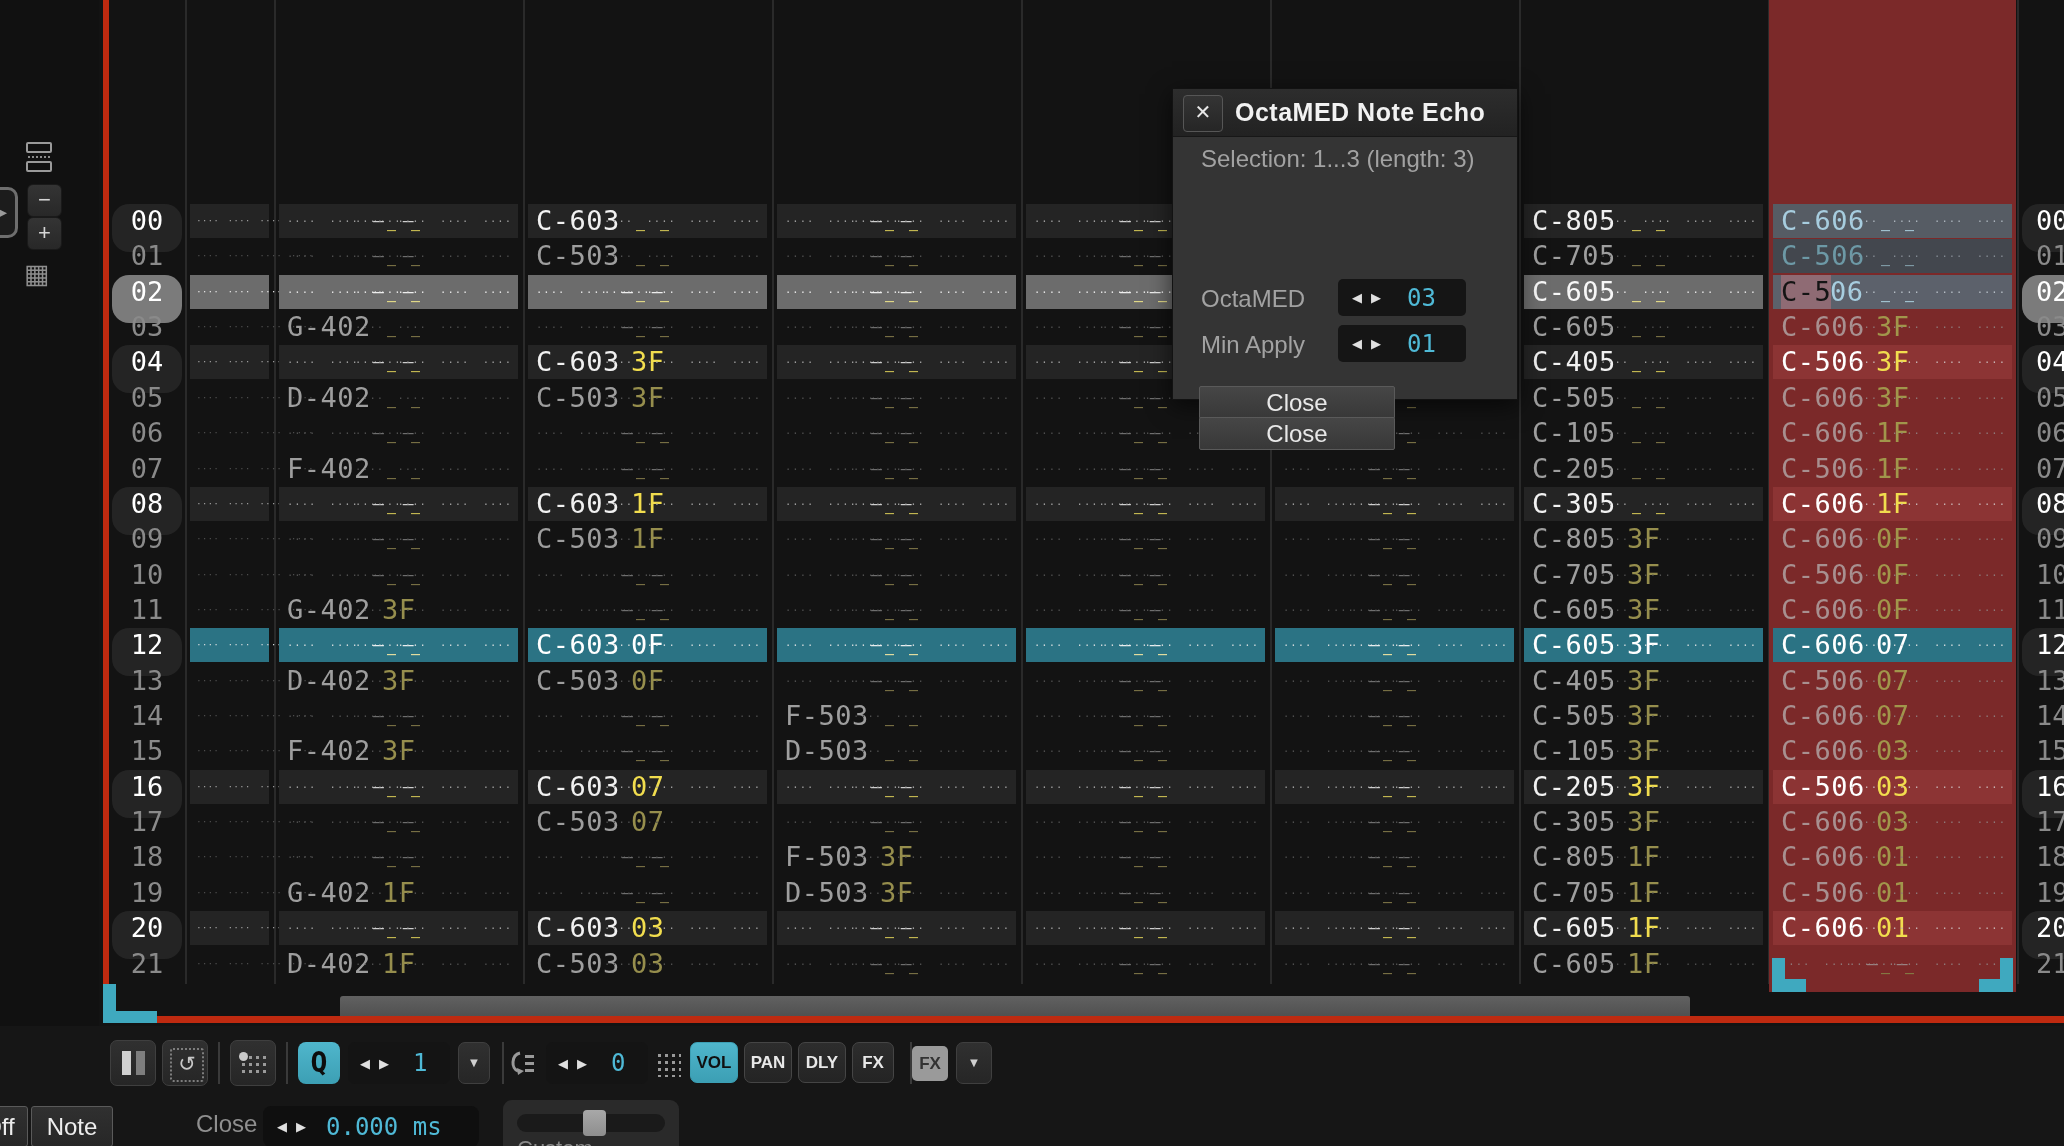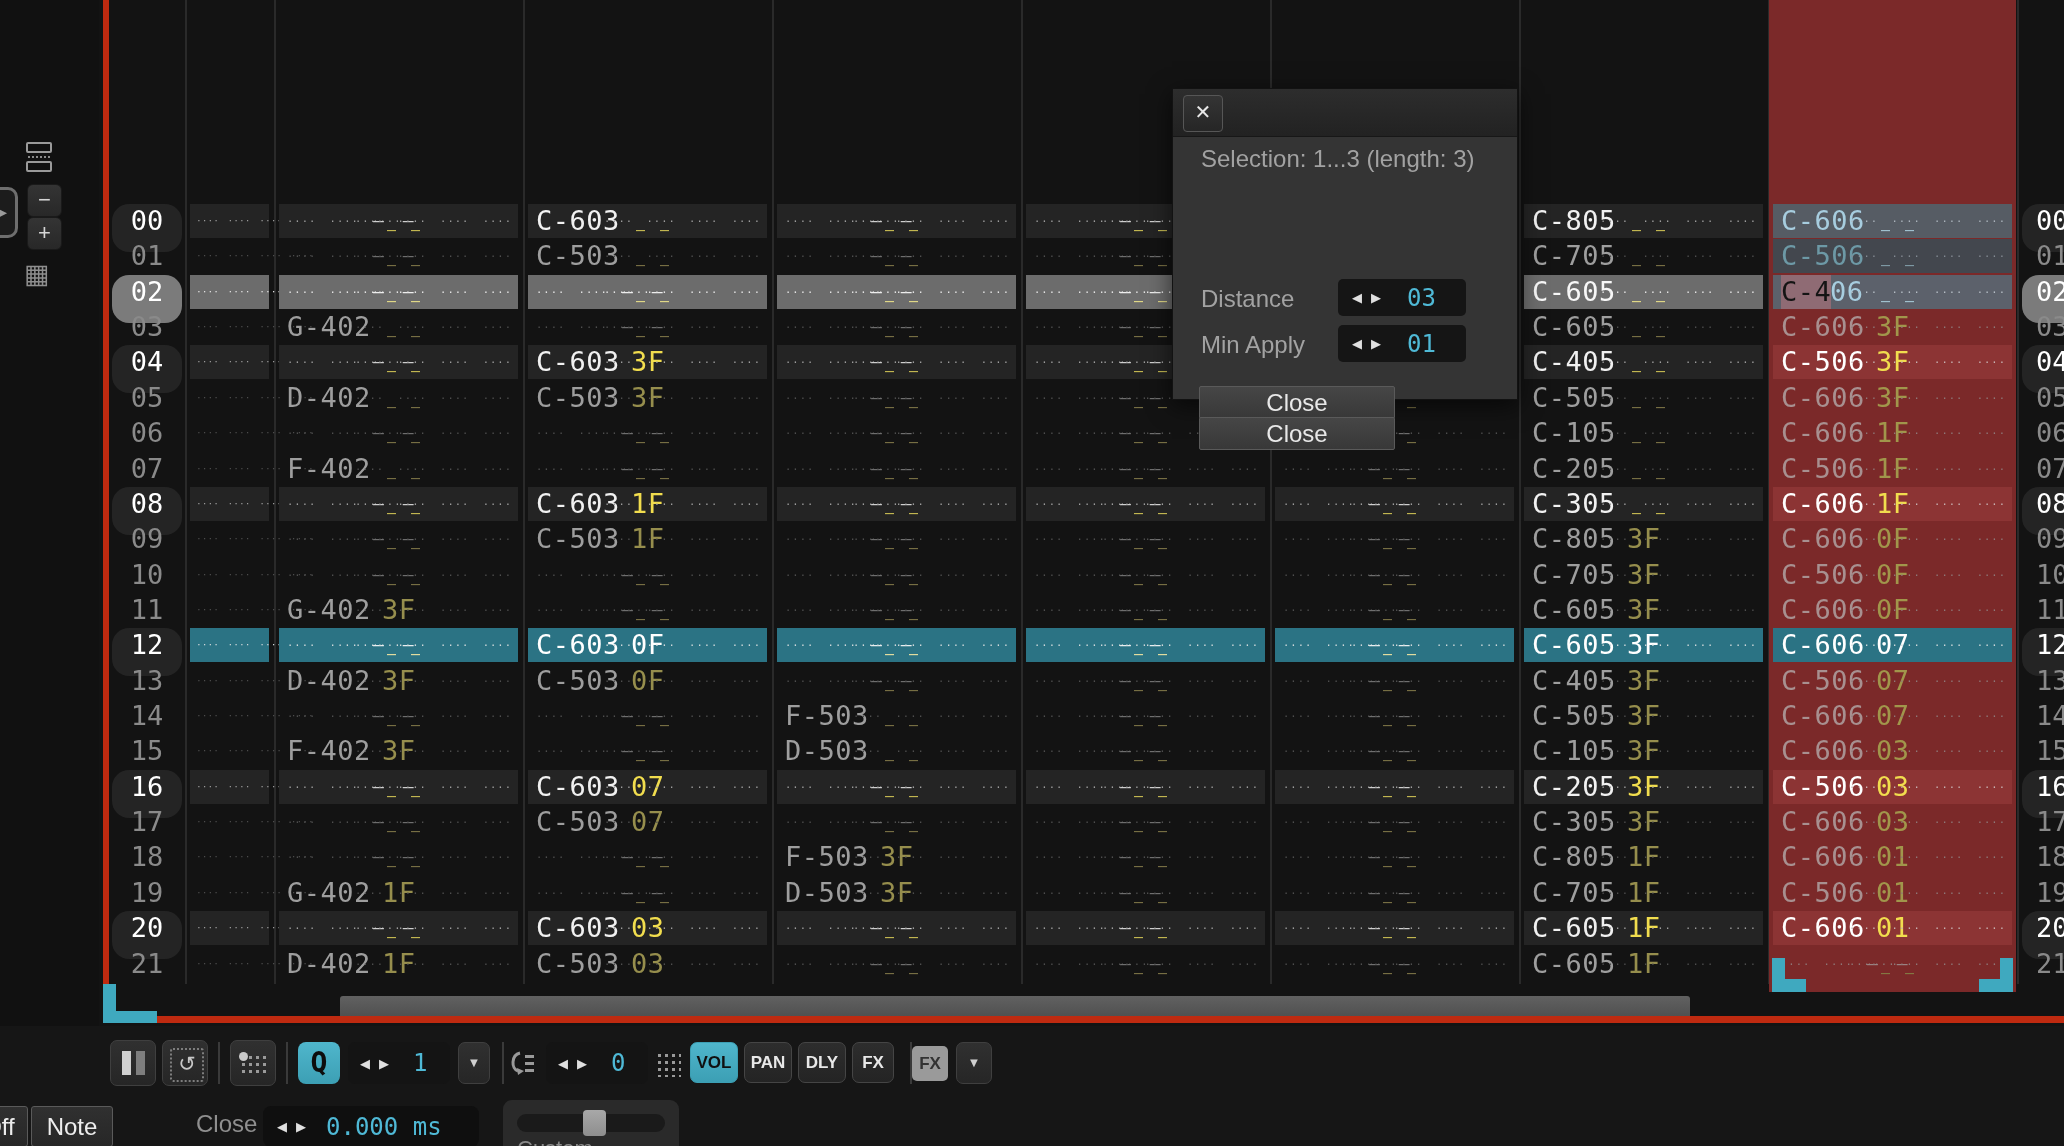--- a/index.html
+++ b/index.html
@@ -268,21 +268,21 @@
         <span class="mdash">– –</span>
         <span class="ydash">– –</span>
         <span class="rdots">···· ···· ···· ····</span>
       </div>
       <div class="cell mono c-c" style="left: 1425px; top: 275px; width: 239px;">
         <span class="note">C-605</span>
         <span class="ydash">– –</span>
         <span class="rdots">···· ···· ···· ····</span>
       </div>
       <div class="cell mono r-2" style="left: 1674px; top: 275px; width: 239px;">
-        <span class="curs">C-4</span>
+        <span class="curs">C-5</span>
         <span class="curs2">06</span>
         <span class="ydash">– –</span>
         <span class="rdots">···· ···· ···· ····</span>
       </div>
       <div class="rownum mono " style="left: 13px; top: 310px;">03</div>
       <div class="rownum mono  rownum-r" style="left: 1923px; top: 310px;">03</div>
       <div class="cell mono c-n" style="left: 91px; top: 310px; width: 79px;">
         <span class="ndots">···· ···· ···· ····</span>
       </div>
       <div class="cell mono c-n" style="left: 180px; top: 310px; width: 239px;">
@@ -1130,23 +1130,24 @@
 
   <div id="red-vline"></div>
   <div id="teal-corner-v" class="teal"></div>
   <div id="teal-corner-h" class="teal"></div>
   <div id="red-hline"></div>
   <div id="hscroll"></div>
 
   <div id="dialog">
     <div id="dialog-titlebar"></div>
     <div id="dialog-close">✕</div>
+    <div id="dialog-title">OctaMED Note Echo</div>
     <div id="dialog-selection">Selection: 1...3 (length: 3)</div>
 
-    <div class="dlg-label" style="top:196px">Distance</div>
+    <div class="dlg-label" style="top:196px">OctaMED</div>
     <div class="dlg-field" style="top:190px">
       <span class="spin-arrow">◀</span>
       <span class="spin-arrow">▶</span>
       <span class="spin-value mono">03</span>
     </div>
 
     <div class="dlg-label" style="top:242px">Min Apply</div>
     <div class="dlg-field" style="top:236px">
       <span class="spin-arrow">◀</span>
       <span class="spin-arrow">▶</span>

